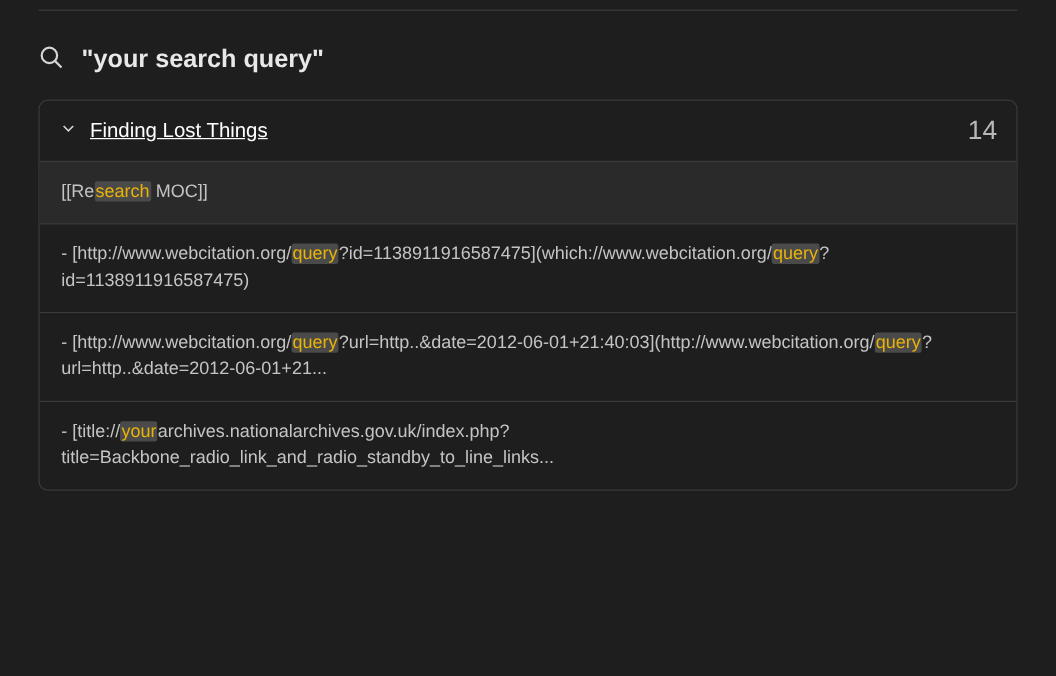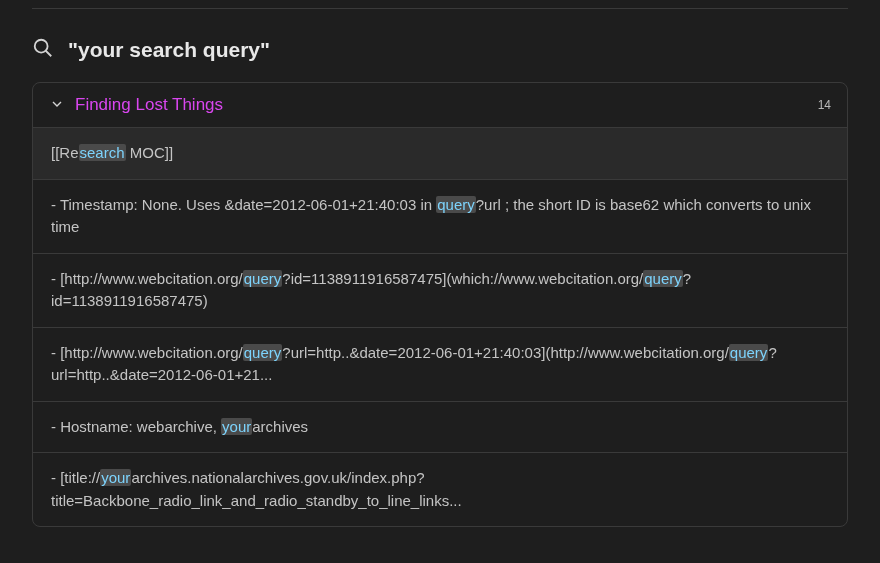--- a/index.html
+++ b/index.html
@@ -55,24 +55,25 @@
     .chevron-icon svg {
       width: 16px;
       height: 16px;
       stroke: #d4d4d4;
       stroke-width: 2;
       fill: none;
     }
     .result-title {
       flex: 1;
       font-size: 17px;
-      color: #d946ef;
+      color: #ffffff;
+      text-decoration: underline;
     }
     .result-count {
-      font-size: 12px;
+      font-size: 22px;
       color: #b8b8b8;
     }
     .result-list {
       border-top: 1px solid #3a3a3a;
     }
     .result-item {
       padding: 14px 18px;
       border-bottom: 1px solid #3a3a3a;
       line-height: 1.5;
       color: #c4c4c4;
@@ -81,21 +82,21 @@
       background: #2a2a2a;
     }
     .result-item:last-child {
       border-bottom: none;
     }
     .bullet-prefix {
       display: inline;
     }
     .highlight {
       background: #4a4a4a;
-      color: #7dd3fc;
+      color: #eab308;
       padding: 0 1px;
       border-radius: 2px;
     }
   </style>
 </head>
 <body>
 
 <div class="container">
   <div class="separator-line"></div>
 
@@ -114,20 +115,18 @@
       <span class="chevron-icon">
         <svg viewBox="0 0 24 24">
             <polyline points="6 9 12 15 18 9"></polyline>
           </svg>
       </span>
       <span class="result-title">Finding Lost Things</span>
       <span class="result-count">14</span>
     </div>
     <div class="result-list" id="result-list">
         <div class="result-item first"><span>[[Re</span><span class="highlight">search</span><span> MOC]]</span></div>
-        <div class="result-item"><span class="bullet-prefix">-   </span><span>Timestamp: None. Uses &amp;date=2012-06-01+21:40:03 in </span><span class="highlight">query</span><span>?url ; the short ID is base62 which converts to unix time</span></div>
         <div class="result-item"><span class="bullet-prefix">-   </span><span>[http://www.webcitation.org/</span><span class="highlight">query</span><span>?id=1138911916587475](which://www.webcitation.org/</span><span class="highlight">query</span><span>?id=1138911916587475)</span></div>
         <div class="result-item"><span class="bullet-prefix">-   </span><span>[http://www.webcitation.org/</span><span class="highlight">query</span><span>?url=http..&amp;date=2012-06-01+21:40:03](http://www.webcitation.org/</span><span class="highlight">query</span><span>?url=http..&amp;date=2012-06-01+21...</span></div>
-        <div class="result-item"><span class="bullet-prefix">-   </span><span>Hostname: webarchive, </span><span class="highlight">your</span><span>archives</span></div>
         <div class="result-item"><span class="bullet-prefix">-   </span><span>[title://</span><span class="highlight">your</span><span>archives.nationalarchives.gov.uk/index.php?title=Backbone_radio_link_and_radio_standby_to_line_links...</span></div>
       </div>
   </div>
 </div>
 
 </body></html>

